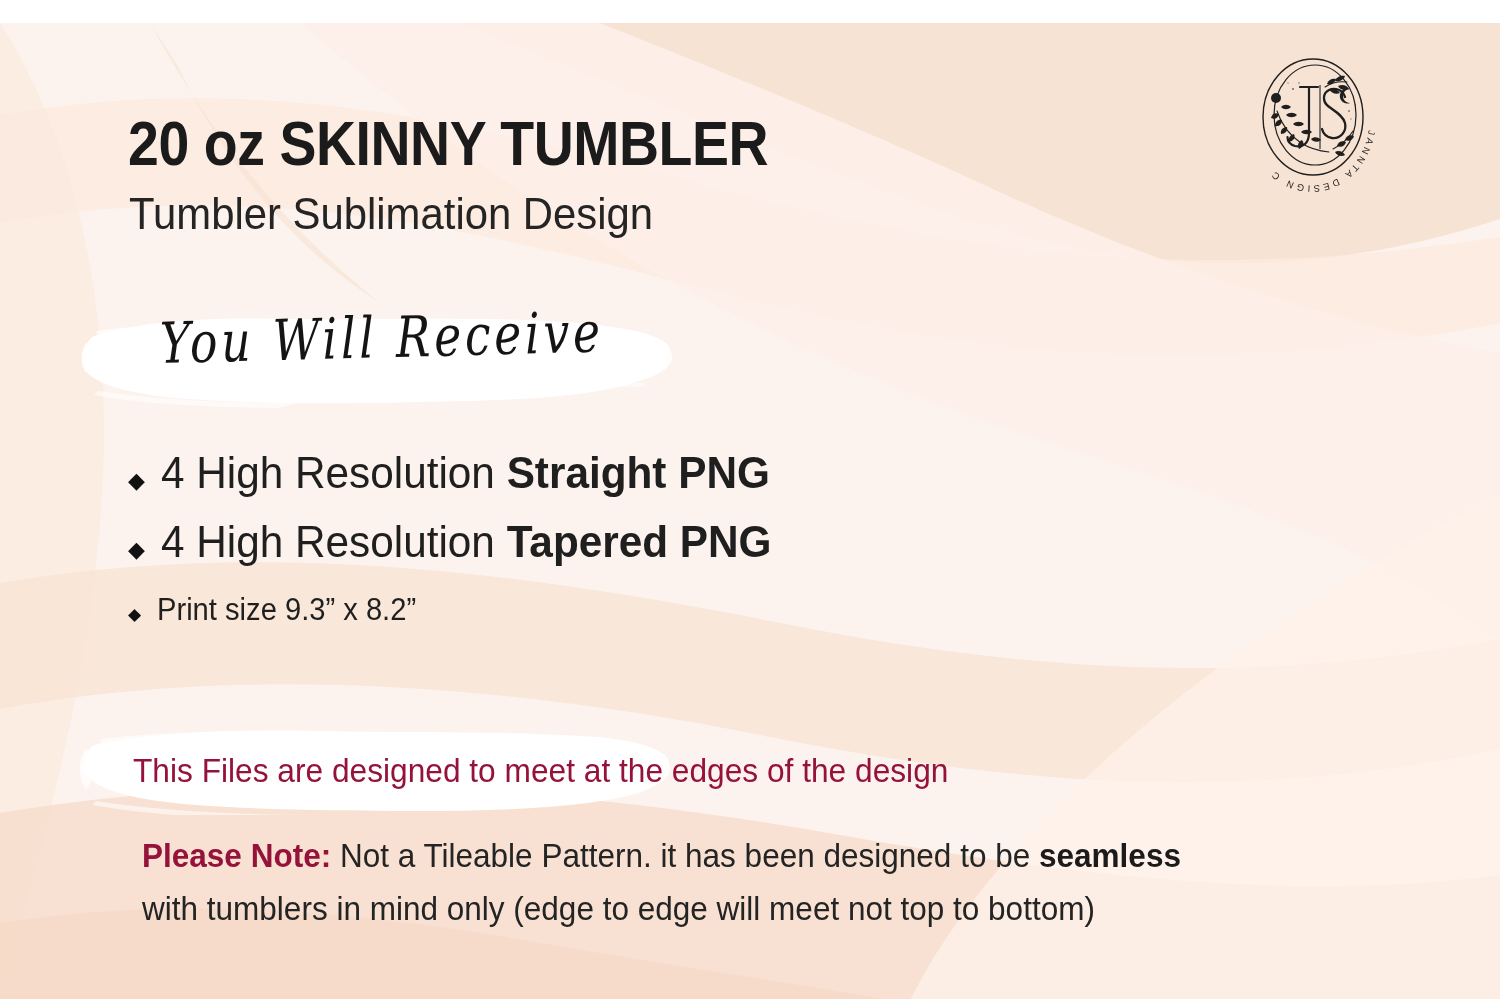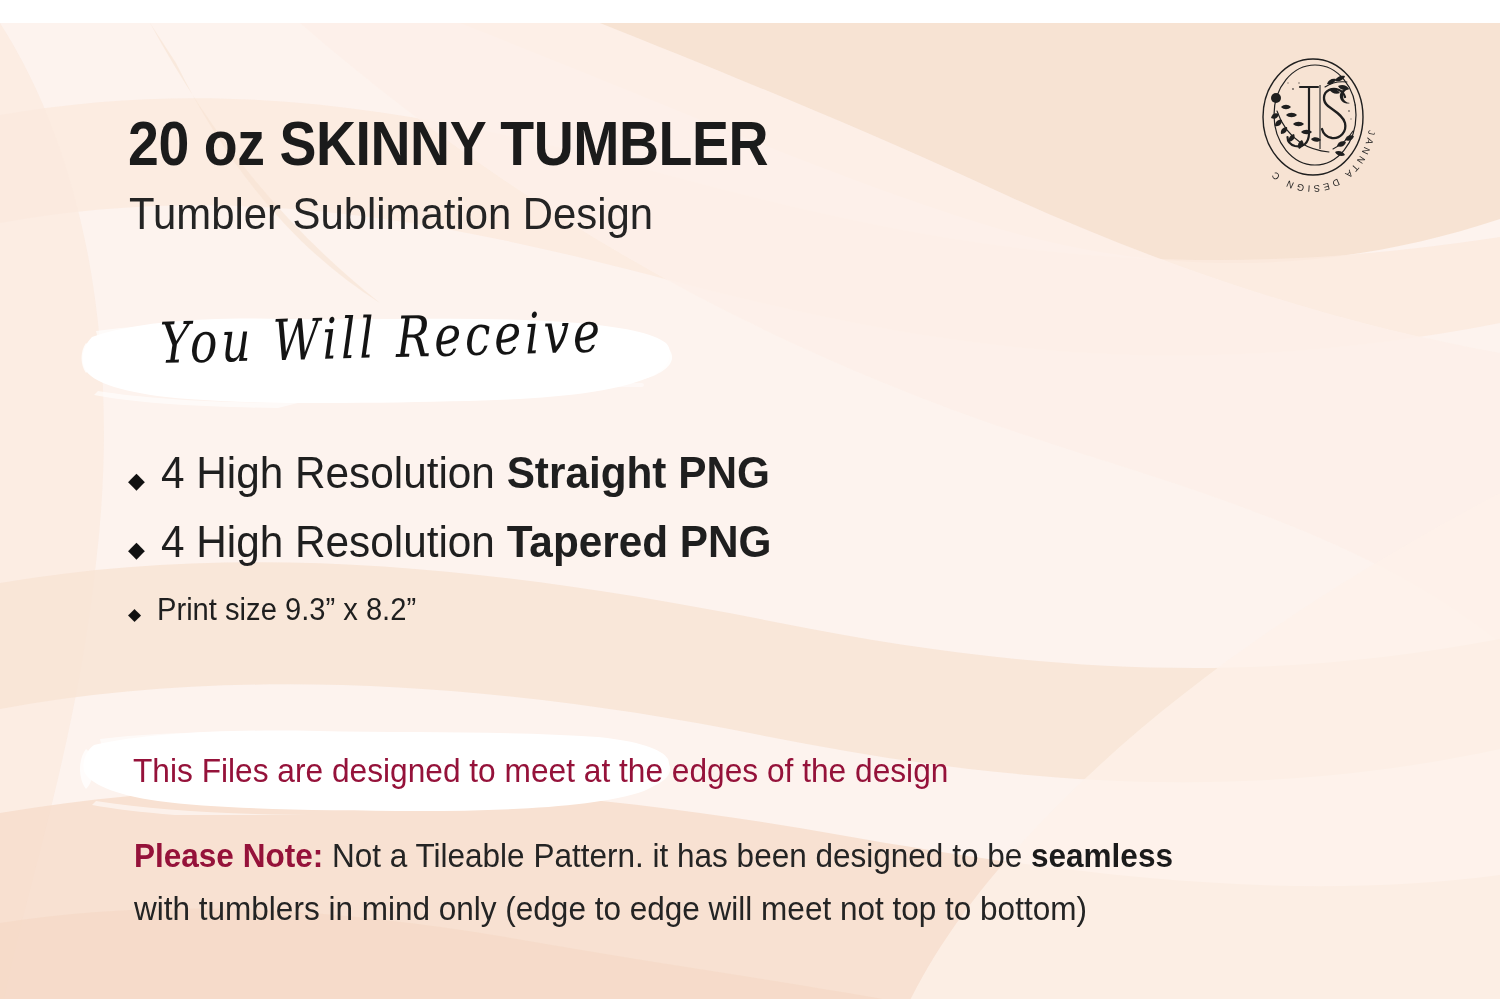--- a/index.html
+++ b/index.html
@@ -159,21 +159,21 @@
     line-height: 1;
     font-weight: 400;
     color: #95123a;
     transform: scaleX(0.96);
     transform-origin: left center;
     white-space: nowrap;
   }
 
   #note-block {
     position: absolute;
-    left: 134px;
+    left: 142px;
     top: 806px;
     width: 1240px;
     margin: 0;
     font-size: 33px;
     line-height: 1.62;
     font-weight: 300;
     color: #242424;
   }
   #note-block .note-label {
     font-weight: 700;

